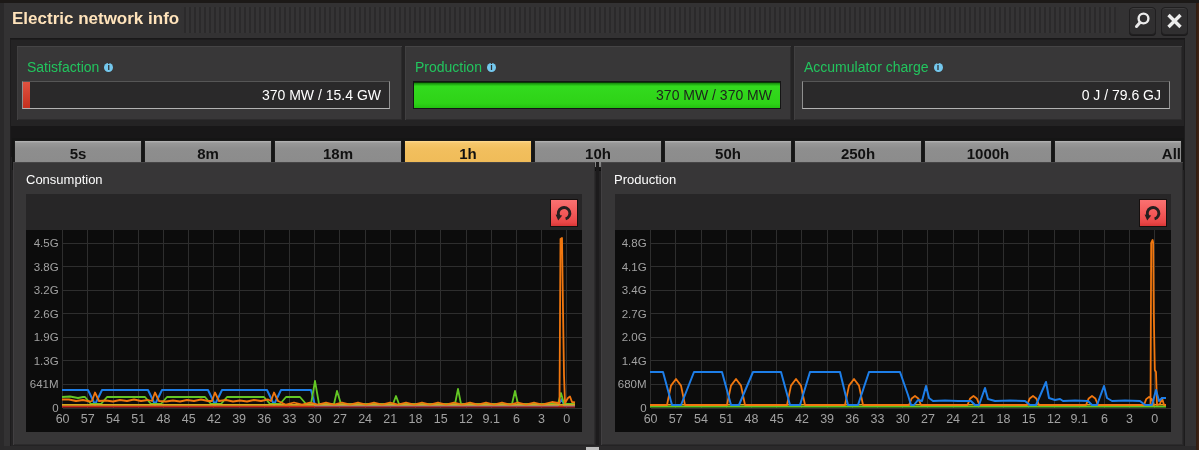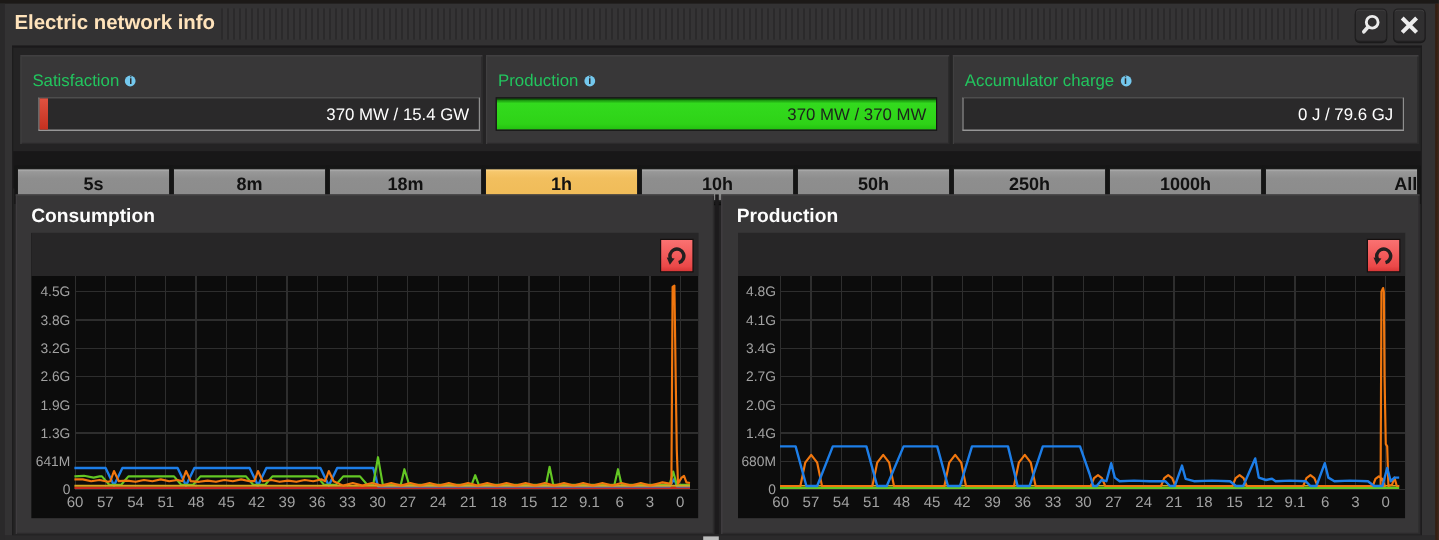--- a/index.html
+++ b/index.html
@@ -32,21 +32,21 @@
         border-top-color:#565656;border-bottom-color:#b2b2b2;}
   .bartext{font-size:14px;color:#fff;line-height:26px;width:358px;text-align:right;}
   
   .gbtn{top:128px;width:126px;height:26px;background:linear-gradient(#b6b6b6 0,#989898 8%,#8e8e8e 30%,#8c8c8c 78%,#7d7d7d);
         border:1px solid #1a1a1a;box-shadow:0 0 0 2px #151515,0 3px 0 0 #0e0e0e;
         font-size:15px;font-weight:bold;color:#111;text-align:center;line-height:26px;margin-top:12px;}
   .sel{background:linear-gradient(#ffdb92 0,#f6c76c 8%,#f2bf5e 30%,#f0bc59 78%,#dda63e);text-align:center;}
   
   .cpanel{top:162px;width:582px;height:282px;background:#373637;border-top:1px solid #464546;
           box-shadow:inset 1px 0 0 #413f41, inset -1px -1px 0 #2c2b2c;}
-  .ctitle{top:172px;font-size:16px;font-weight:bold;color:#fdfdfd;}
+  .ctitle{top:172px;font-size:13px;font-weight:normal;color:#fdfdfd;}
   #notch{left:586px;top:447px;width:13px;height:3px;background:#bdbdbd;}
   #gapline{left:596px;top:162px;width:3px;height:283px;background:#1c1b1c;}
 </style>
 </head>
 <body>
 <div class="abs" id="topedge"></div>
 <div class="abs" id="leftedge"></div>
 <div class="abs" id="rightedge"></div>
 <div class="abs" id="title">Electric network info</div>
 <div class="abs" id="stripes"></div>
@@ -59,21 +59,21 @@
 </svg></div>
 <div class="abs" id="panel"></div>
 
 <div class="abs sbox" style="left:17px;width:385px;"></div>
 <div class="abs sbox" style="left:405px;width:386px;"></div>
 <div class="abs sbox" style="left:794px;width:388px;"></div>
 <div class="abs slabel" style="left:27px;">Satisfaction<span class="info"></span></div>
 <div class="abs slabel" style="left:415px;">Production<span class="info"></span></div>
 <div class="abs slabel" style="left:804px;">Accumulator charge<span class="info"></span></div>
 
-<div class="abs well" style="left:32px;">
+<div class="abs well" style="left:22px;">
   <div class="abs" style="left:0;top:0;width:7px;height:26px;background:linear-gradient(#df5240,#c5301f);"></div>
   <div class="abs bartext">370&nbsp;MW / 15.4&nbsp;GW</div>
 </div>
 <div class="abs well" style="left:413px;border-color:#151515;background:linear-gradient(#0c6d06,#33da1e 16%,#2ed317 82%,#23c110);box-shadow:inset 0 1px 0 #0a3a05;">
   <div class="abs bartext" style="color:#1c221c;">370&nbsp;MW / 370&nbsp;MW</div>
 </div>
 <div class="abs well" style="left:802px;">
   <div class="abs bartext">0&nbsp;J / 79.6&nbsp;GJ</div>
 </div>
 

